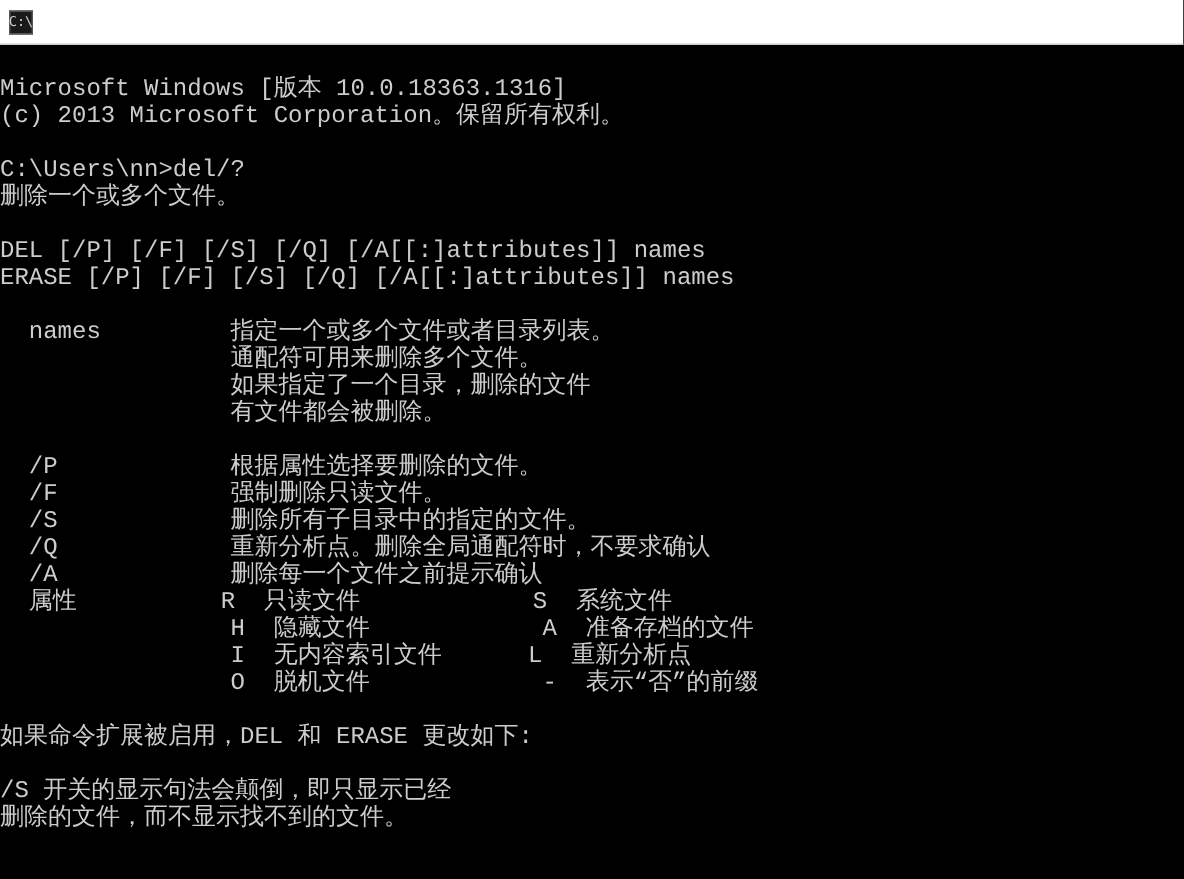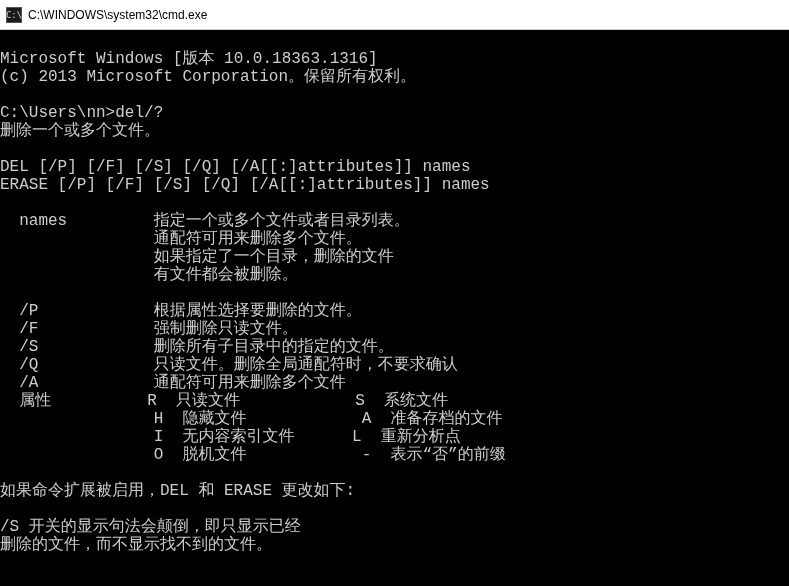--- a/index.html
+++ b/index.html
@@ -46,43 +46,42 @@
       height: 556px;
       overflow: hidden;
     }
     .line { white-space: pre; }
   </style>
 </head>
 <body>
 
 <div class="titlebar">
   <span class="cmd-icon">C:\</span>
-  <span class="title-text">C:\WINDOWS\system32\cmd.exe</span>
 </div>
 
 <div class="terminal">
 <span class="line">Microsoft Windows [版本 10.0.18363.1316]</span>
 <span class="line">(c) 2013 Microsoft Corporation。保留所有权利。</span>
 <span class="line"></span>
 <span class="line">C:\Users\nn&gt;del/?</span>
 <span class="line">删除一个或多个文件。</span>
 <span class="line"></span>
 <span class="line">DEL [/P] [/F] [/S] [/Q] [/A[[:]attributes]] names</span>
 <span class="line">ERASE [/P] [/F] [/S] [/Q] [/A[[:]attributes]] names</span>
 <span class="line"></span>
 <span class="line">  names         指定一个或多个文件或者目录列表。</span>
 <span class="line">                通配符可用来删除多个文件。</span>
 <span class="line">                如果指定了一个目录，删除的文件</span>
 <span class="line">                有文件都会被删除。</span>
 <span class="line"></span>
 <span class="line">  /P            根据属性选择要删除的文件。</span>
 <span class="line">  /F            强制删除只读文件。</span>
 <span class="line">  /S            删除所有子目录中的指定的文件。</span>
-<span class="line">  /Q            只读文件。删除全局通配符时，不要求确认</span>
-<span class="line">  /A            通配符可用来删除多个文件</span>
+<span class="line">  /Q            重新分析点。删除全局通配符时，不要求确认</span>
+<span class="line">  /A            删除每一个文件之前提示确认</span>
 <span class="line">  属性          R  只读文件            S  系统文件</span>
 <span class="line">                H  隐藏文件            A  准备存档的文件</span>
 <span class="line">                I  无内容索引文件      L  重新分析点</span>
 <span class="line">                O  脱机文件            -  表示“否”的前缀</span>
 <span class="line"></span>
 <span class="line">如果命令扩展被启用，DEL 和 ERASE 更改如下:</span>
 <span class="line"></span>
 <span class="line">/S 开关的显示句法会颠倒，即只显示已经</span>
 <span class="line">删除的文件，而不显示找不到的文件。</span>
 <span class="line"></span>

